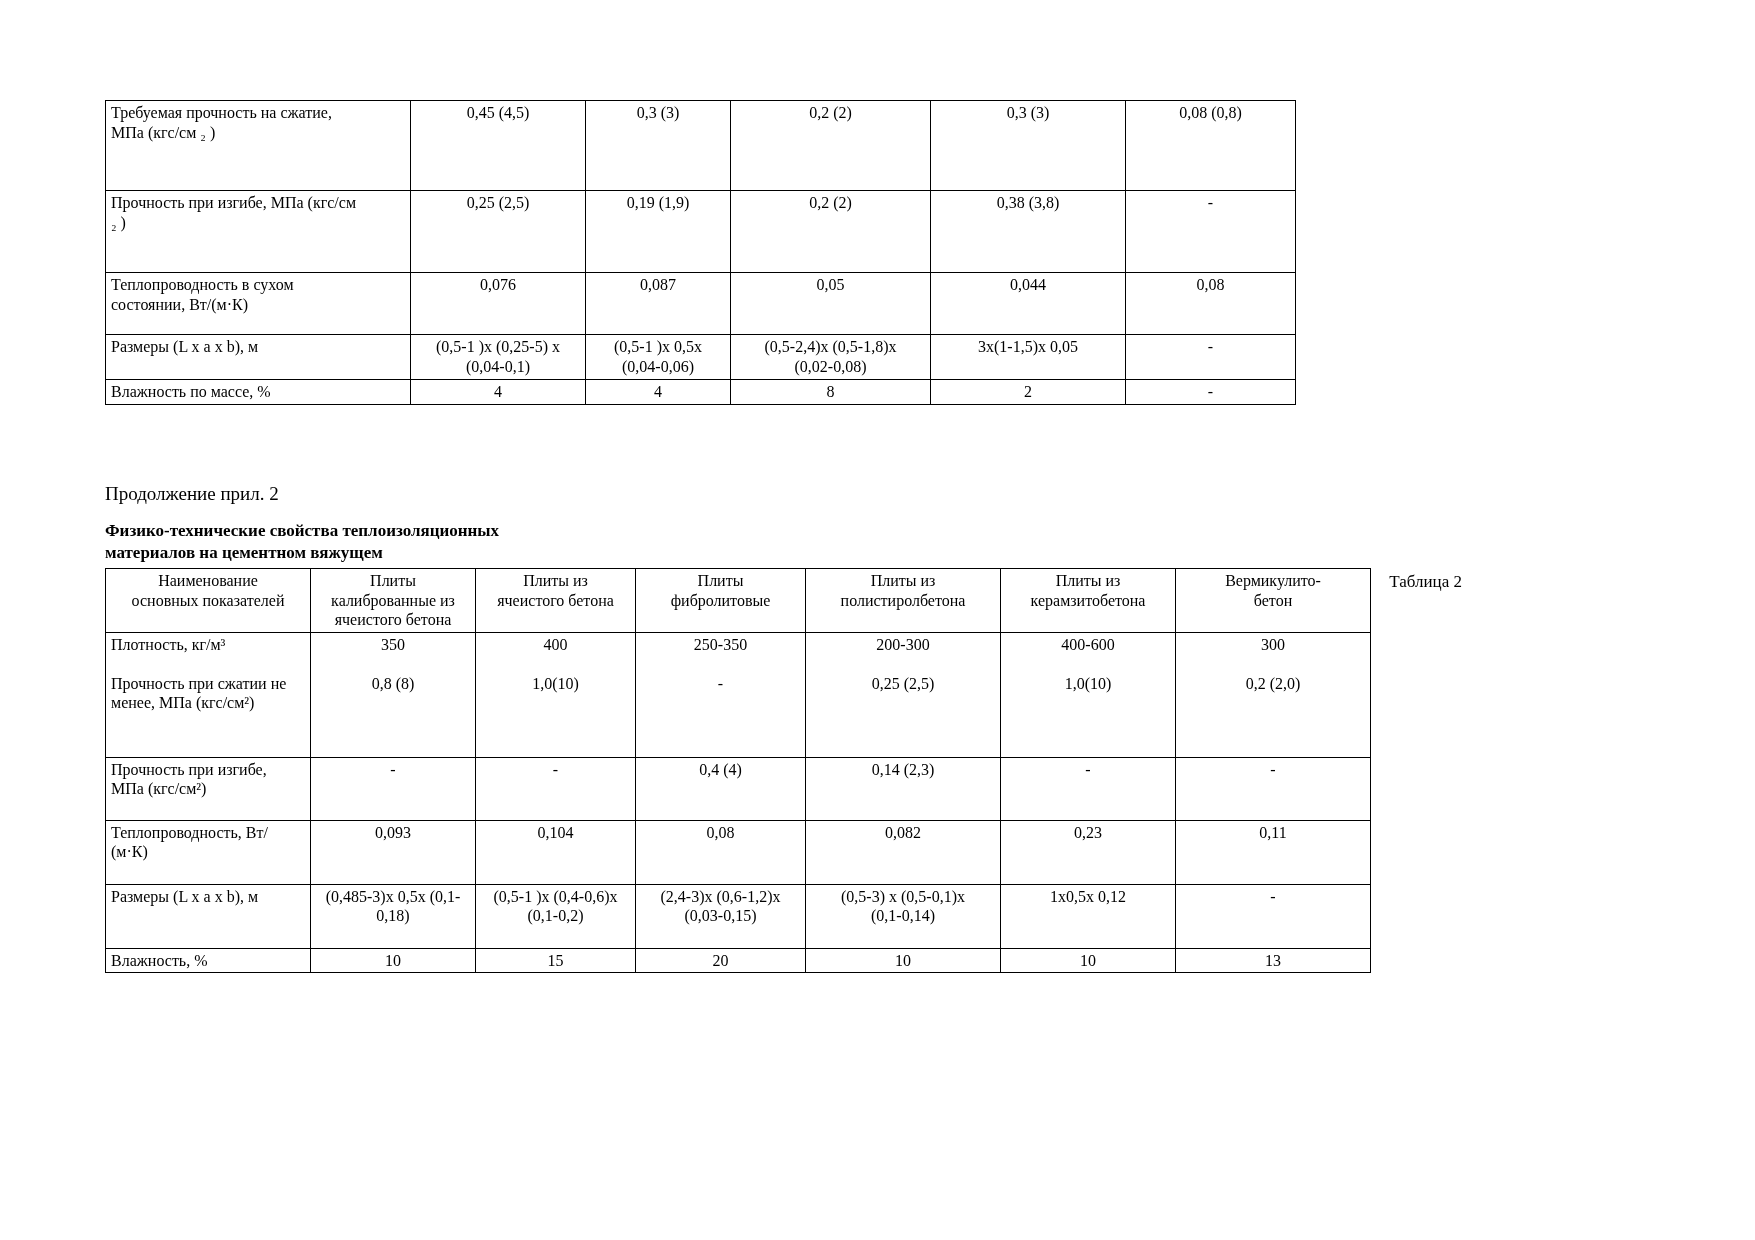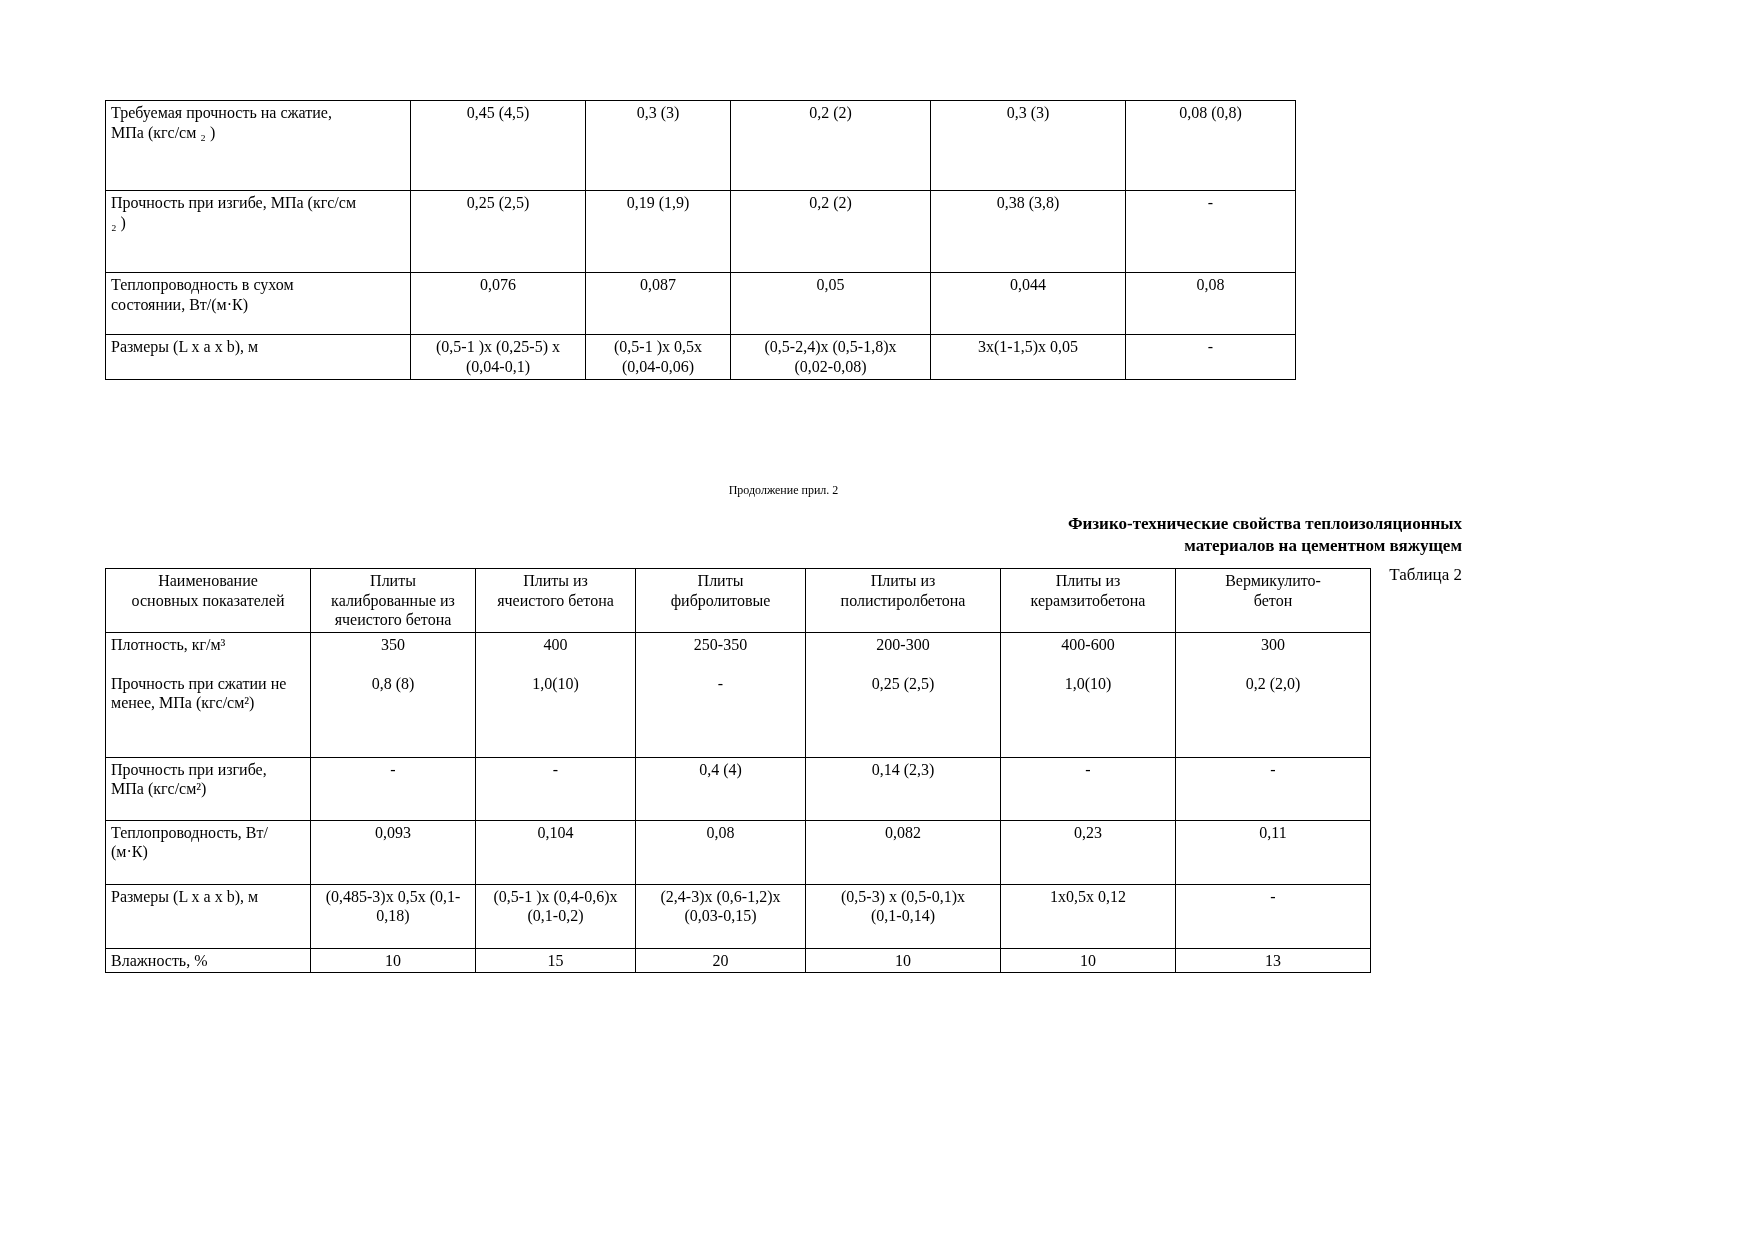--- a/index.html
+++ b/index.html
@@ -36,26 +36,26 @@
   #table2 tr:nth-child(1){height:62px;}
   #table2 tr:nth-child(2){height:125px;}
   #table2 tr:nth-child(3){height:63px;}
   #table2 tr:nth-child(4){height:64px;}
   #table2 tr:nth-child(5){height:64px;}
   #table2 tr:nth-child(6){height:23px;}
   .between-block{
     position:absolute;left:105px;top:483px;width:1357px;
   }
   .continuation-note{
-    text-align:center;
+    text-align:left;
     margin:0 0 12px 0;
-    font-size:12px;
+    font-size:19px;
   }
   .section-title{
-    text-align:right;
+    text-align:left;
     font-weight:bold;
     white-space:pre-line;
     margin:15px 0 8px 0;
     font-size:17px;
     line-height:1.3;
   }
   .table-caption{
     text-align:right;
     margin:0;
     font-size:17px;
@@ -103,20 +103,28 @@
       </tr>
       <tr>
         <td class="label-col">Размеры (L х а х b), м</td>
         <td>(0,5-1 )х (0,25-5) х
 (0,04-0,1)</td>
         <td>(0,5-1 )х 0,5х
 (0,04-0,06)</td>
         <td>(0,5-2,4)х (0,5-1,8)х
 (0,02-0,08)</td>
         <td>3х(1-1,5)х 0,05</td>
+        <td>-</td>
+      </tr>
+      <tr>
+        <td class="label-col">Влажность по массе, %</td>
+        <td>4</td>
+        <td>4</td>
+        <td>8</td>
+        <td>2</td>
         <td>-</td>
       </tr>
     </tbody>
 </table>
 
 <div class="between-block">
   <p class="continuation-note">Продолжение прил. 2</p>
   <p class="section-title">Физико-технические свойства теплоизоляционных
 материалов на цементном вяжущем</p>
   <p class="table-caption">Таблица 2</p>

